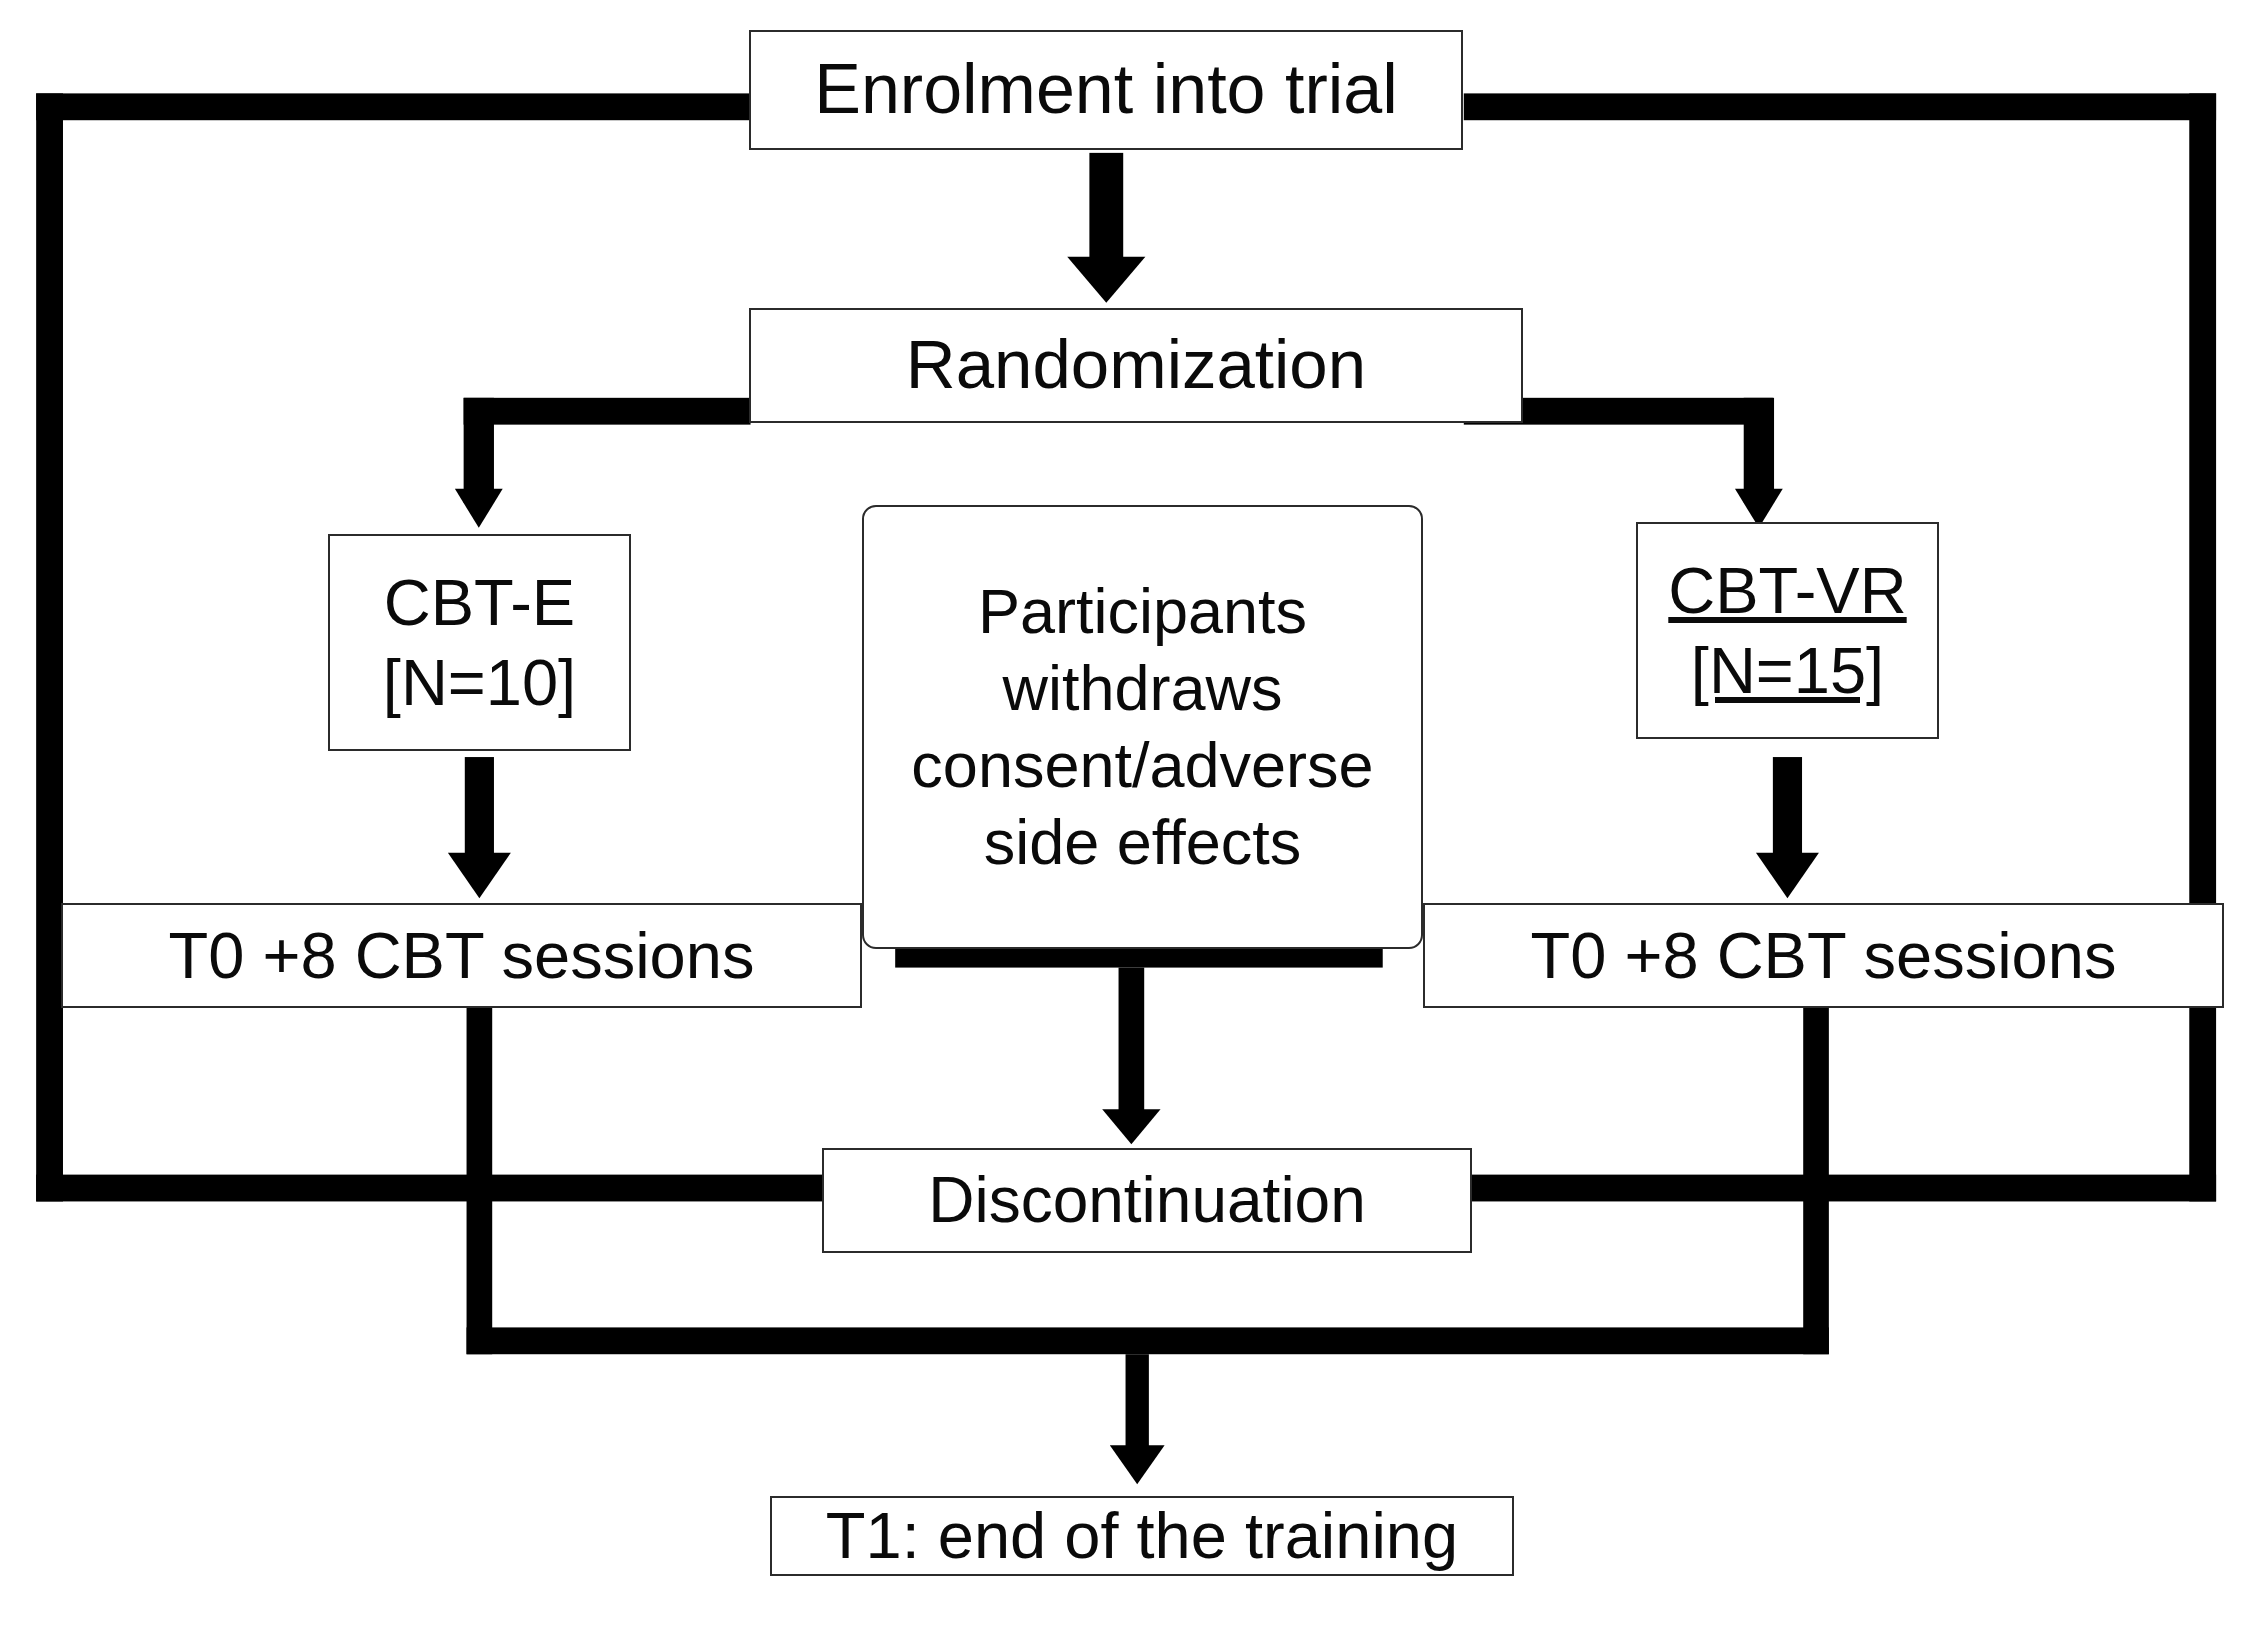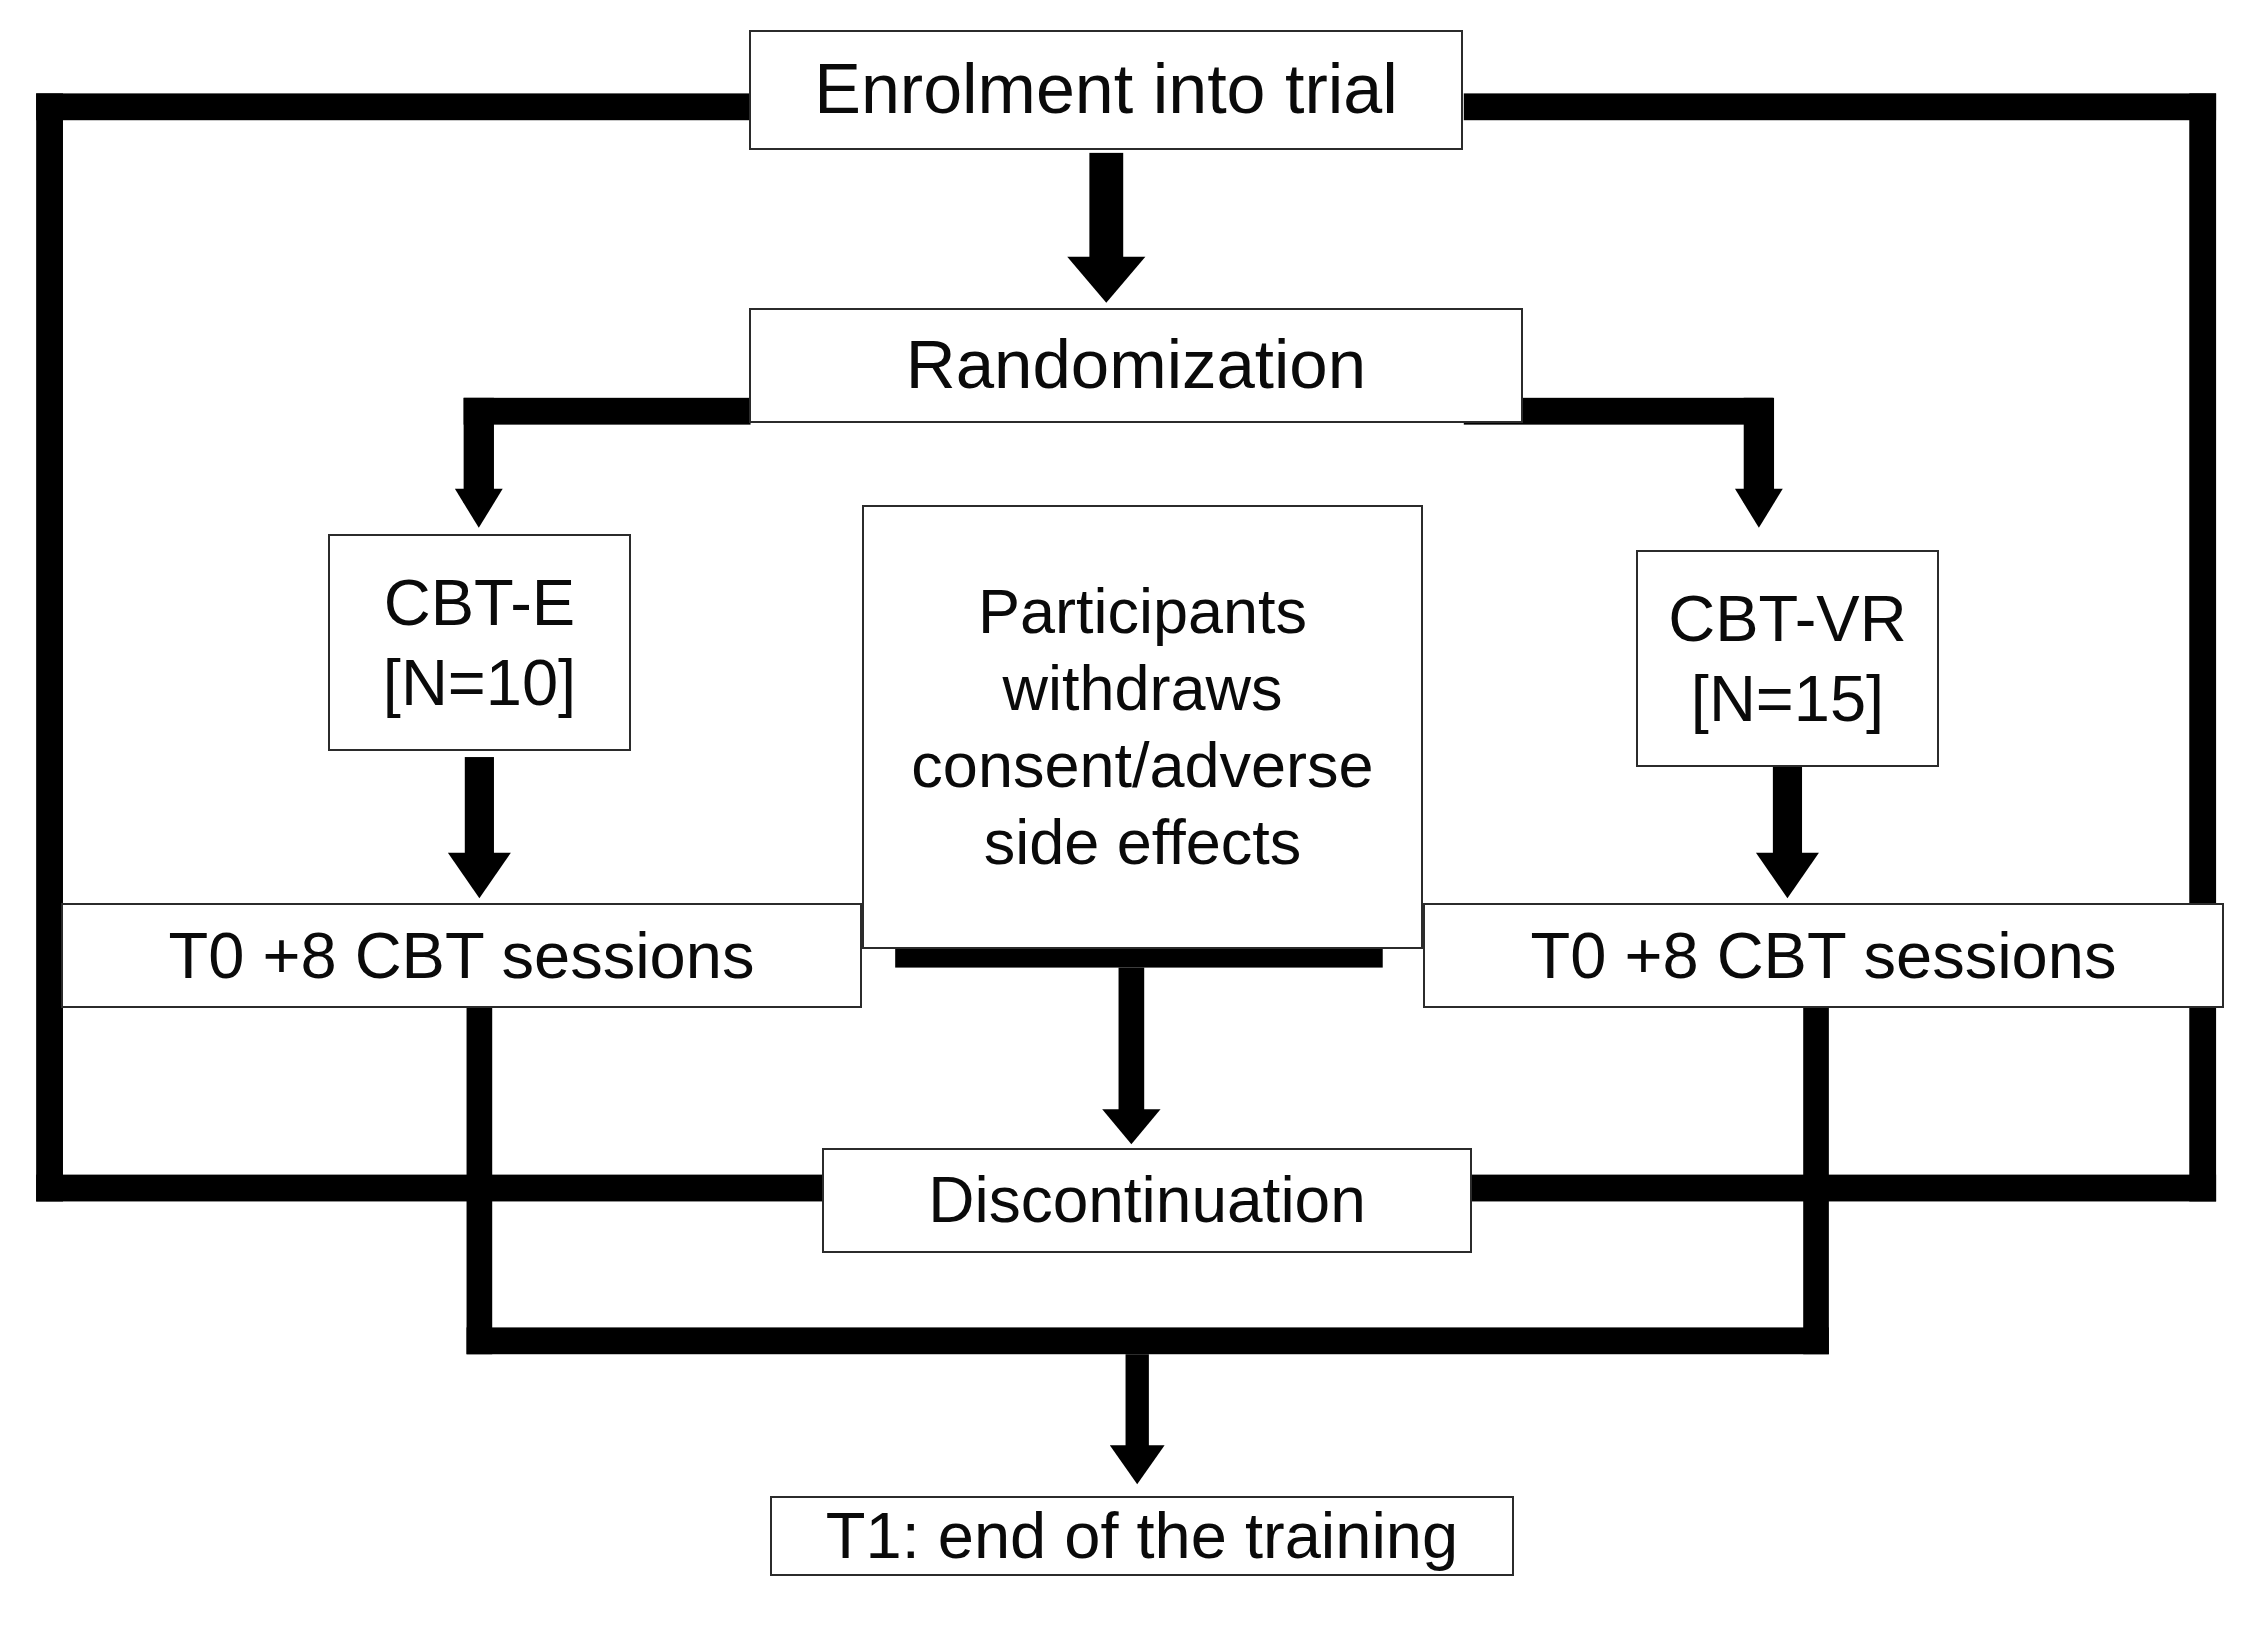--- a/index.html
+++ b/index.html
@@ -39,22 +39,22 @@
   }
   .node span {
     display: block;
     width: 100%;
   }
 
   
   #node-enrolment   { left: 749px; top:  30px;  width: 714px; height: 120px;  font-size: 70px; }
   #node-random      { left: 749px; top:  308px; width: 774px; height: 115px;  font-size: 69px; }
   #node-cbte        { left:  328px; top:  534px; width:  303px; height: 217px;  font-size: 65px; }
-  #node-withdraw    { left: 862px; top:  505px; width:  561px; height: 444px;  font-size: 63px; }
-  #node-cbtvr       { left: 1636px; top:  550px; width:  303px; height: 217px;  font-size: 65px; }
+  #node-withdraw    { left: 862px; top:  505px; width:  561px; height: 444px;  font-size: 63px; border-radius: 14px; }
+  #node-cbtvr       { left: 1636px; top:  522px; width:  303px; height: 217px;  font-size: 65px; text-decoration: underline; }
   #node-t0-left     { left:  61px; top: 903px; width: 801px; height: 105px;  font-size: 65px; }
   #node-t0-right    { left: 1423px; top: 903px; width: 801px; height: 105px;  font-size: 65px; }
   #node-discont     { left: 822px; top: 1148px; width: 650px; height: 105px;  font-size: 64px; }
   #node-t1          { left: 770px; top: 1496px; width: 744px; height: 80px;  font-size: 65px; }
 </style>
 </head>
 <body>
 
 <div id="stage">
 

